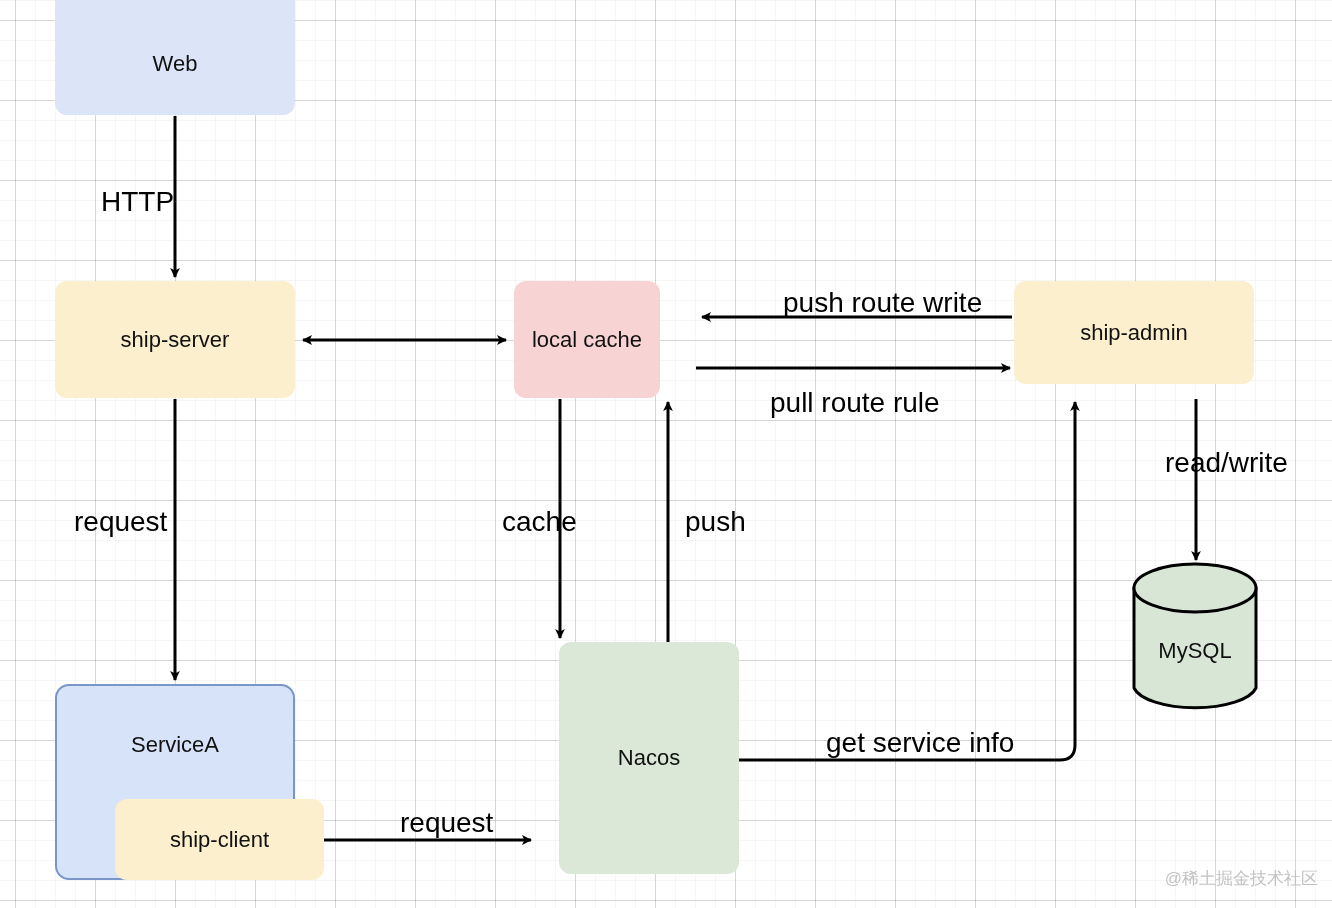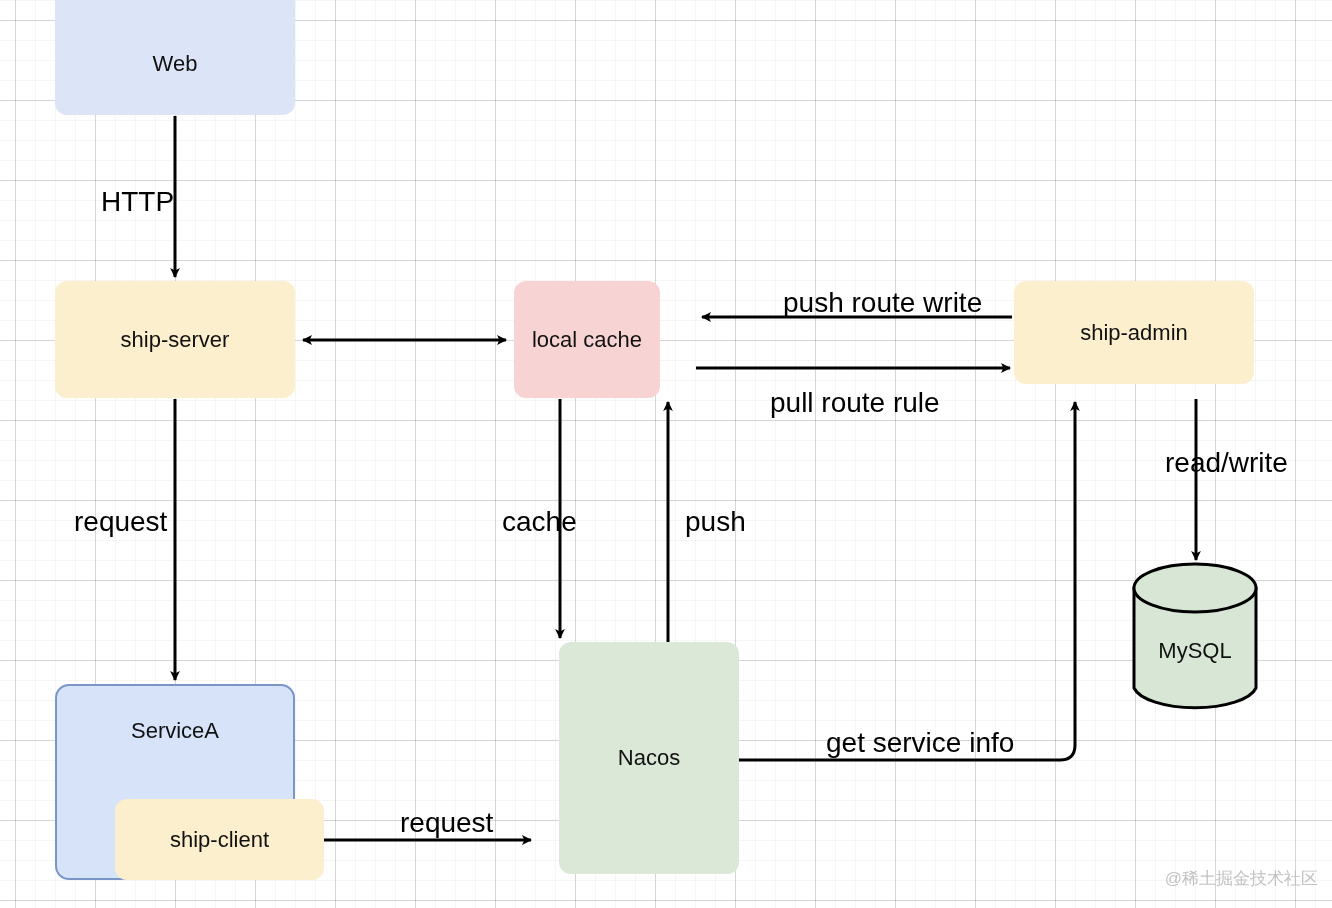--- a/index.html
+++ b/index.html
@@ -62,21 +62,21 @@
   .n-ship-admin {
     left: 1014px; top: 281px; width: 240px; height: 103px;
     background: #fcefcd;
   }
   .n-servicea {
     left: 55px; top: 684px; width: 240px; height: 196px;
     background: #d6e3f8;
     border: 2px solid #7a96c9;
     border-radius: 14px;
     align-items: flex-start;
-    padding-top: 32px;
+    padding-top: 46px;
   }
   .n-ship-client {
     left: 115px; top: 799px; width: 209px; height: 81px;
     background: #fcefcd;
     border-radius: 12px 12px 12px 12px;
   }
   .n-nacos {
     left: 559px; top: 642px; width: 180px; height: 232px;
     background: #dbe8d7;
   }

